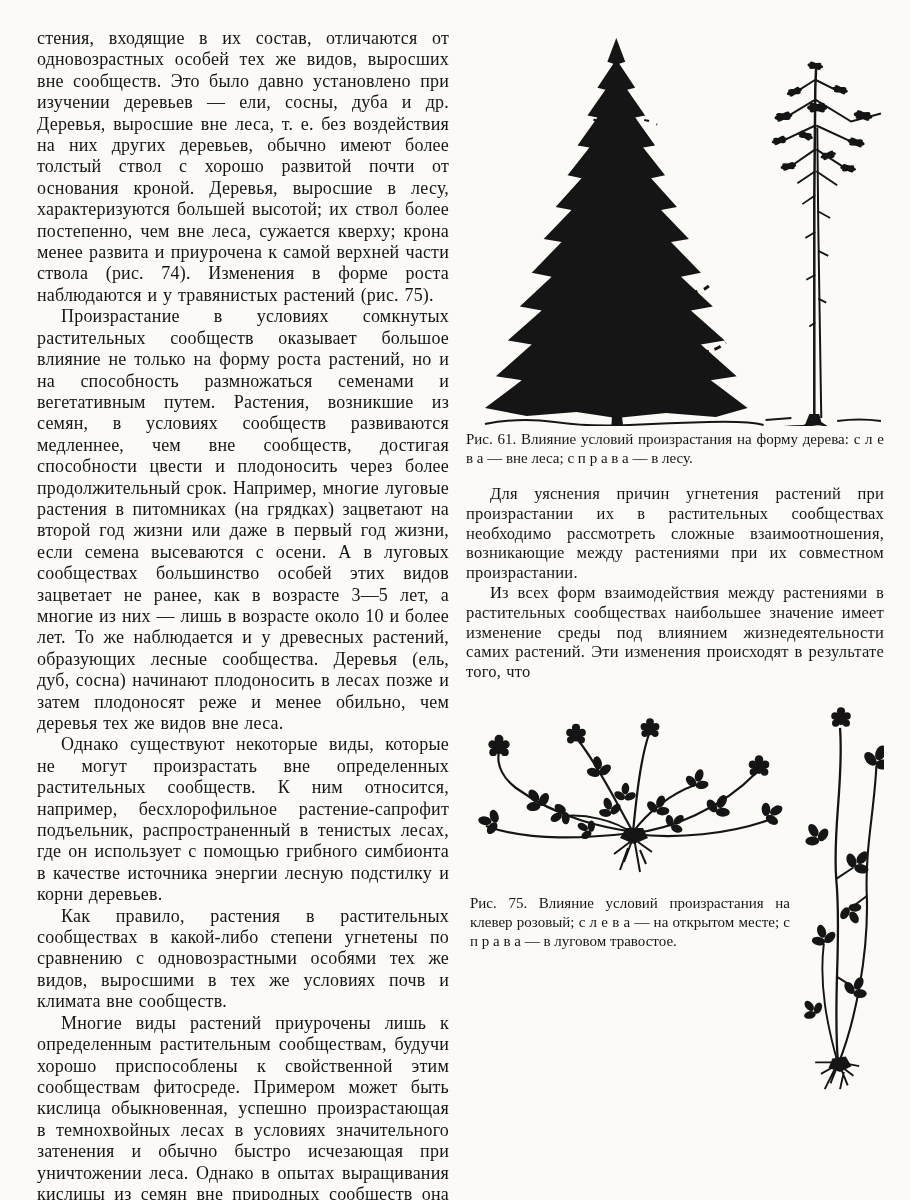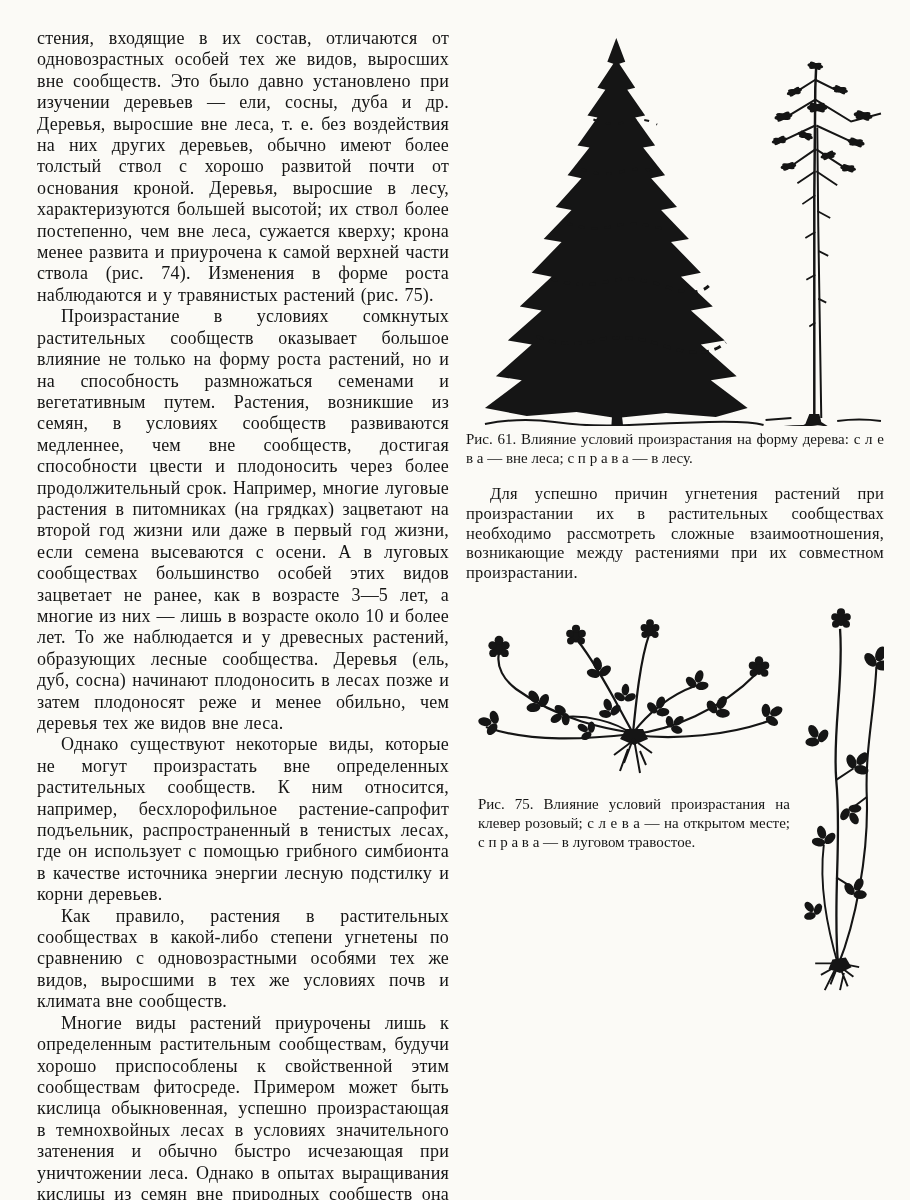--- a/index.html
+++ b/index.html
@@ -27,21 +27,21 @@
     letter-spacing:0.2px;
     word-spacing:1px;
   }
   .no-indent{text-indent:0;}
   .right .body-text{font-size:16.5px;line-height:19.8px;}
   figure{margin:0;padding:0;}
   .fig-caption{
     font-size:15px;
     line-height:19px;
     text-align:justify;
-    margin:12px;
+    margin:4px;
   }
   .cap74{margin:2px 0 16px 0;}
   .cap75{margin-top:6px;}
   .trees-svg{display:block;width:418px;height:398px;margin-bottom:4px;}
   .wrap-zone{margin-top:0;}
   .clover-right{
     float:right;
     width:86px;height:408px;
     margin-left:8px;margin-top:2px;
   }
@@ -125,21 +125,22 @@
           <use href="#tuft" transform="translate(363,128) rotate(-16)"></use>
 
           <path class="stroke" stroke-width="1.8" d="M350,168 L337,177 M352,184 L365,191 M350,205 L340,211 M353,224 L363,229 M350,248 L341,253 M353,272 L361,276 M350,296 L344,300"></path>
 
           <polygon class="ink" points="344,388 340,398 332,402 352,399 364,401 356,396 354,388"></polygon>
           <path class="stroke" stroke-width="2" d="M300,394 L326,392 M372,395 q22,-3 44,0 M310,402 q28,-4 52,0 M370,404 q24,3 46,-2"></path>
         </svg>
         <figcaption class="fig-caption cap74">Рис. 61. Влияние условий произрастания на форму дерева: с л е в а — вне леса; с п р а в а — в лесу.</figcaption>
       </figure>
 
-      <p class="body-text">Для успешно причин угнетения растений при произрастании их в растительных сообществах необходимо рассмотреть сложные взаимоотношения, возникающие между растениями при их совместном произрастании.</p>
+      <p class="body-text">Для уяснения причин угнетения растений при произрастании их в растительных сообществах необходимо рассмотреть сложные взаимоотношения, возникающие между растениями при их совместном произрастании.</p>
+      <p class="body-text">Из всех форм взаимодействия между растениями в растительных сообществах наибольшее значение имеет изменение среды под влиянием жизнедеятельности самих растений. Эти изменения происходят в результате того, что</p>
 
       <div class="wrap-zone">
         <svg class="clover-right" viewBox="0 0 90 408">
           <path class="stroke" stroke-width="2.4" d="M42,378 C36,312 46,246 40,184 C36,132 48,82 44,26"></path>
           <path class="stroke" stroke-width="2.2" d="M42,378 C60,334 74,262 72,202 C70,152 80,112 82,66"></path>
           <path class="stroke" stroke-width="2" d="M42,378 C30,336 22,294 27,252"></path>
           <path class="stroke" stroke-width="2" d="M40,184 L58,172 M72,202 L56,214 M40,286 L56,296"></path>
           <use href="#flw" transform="translate(45,16) scale(1.25)"></use>
           <use href="#leaf3" transform="translate(83,60) scale(1.45) rotate(24)"></use>
           <use href="#leaf3" transform="translate(20,140) scale(1.3) rotate(-30)"></use>

